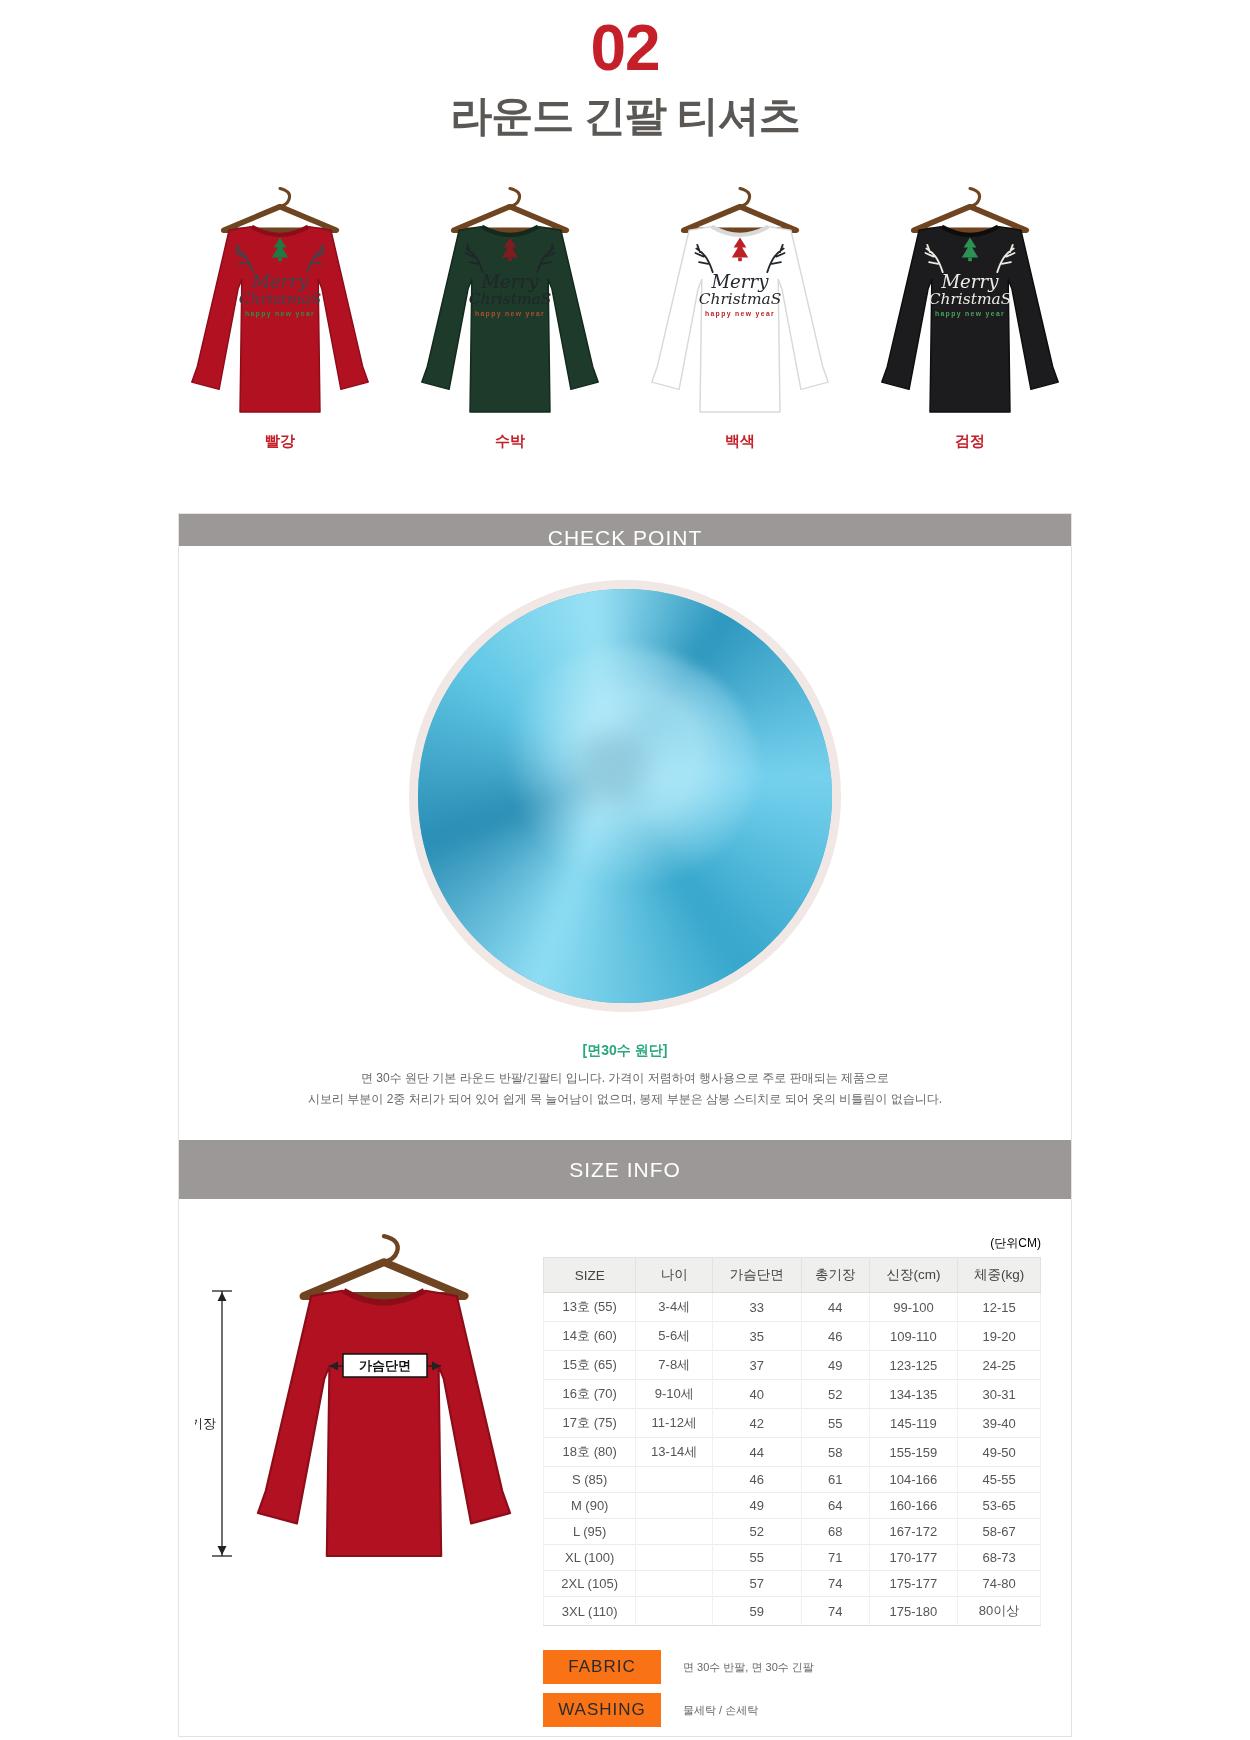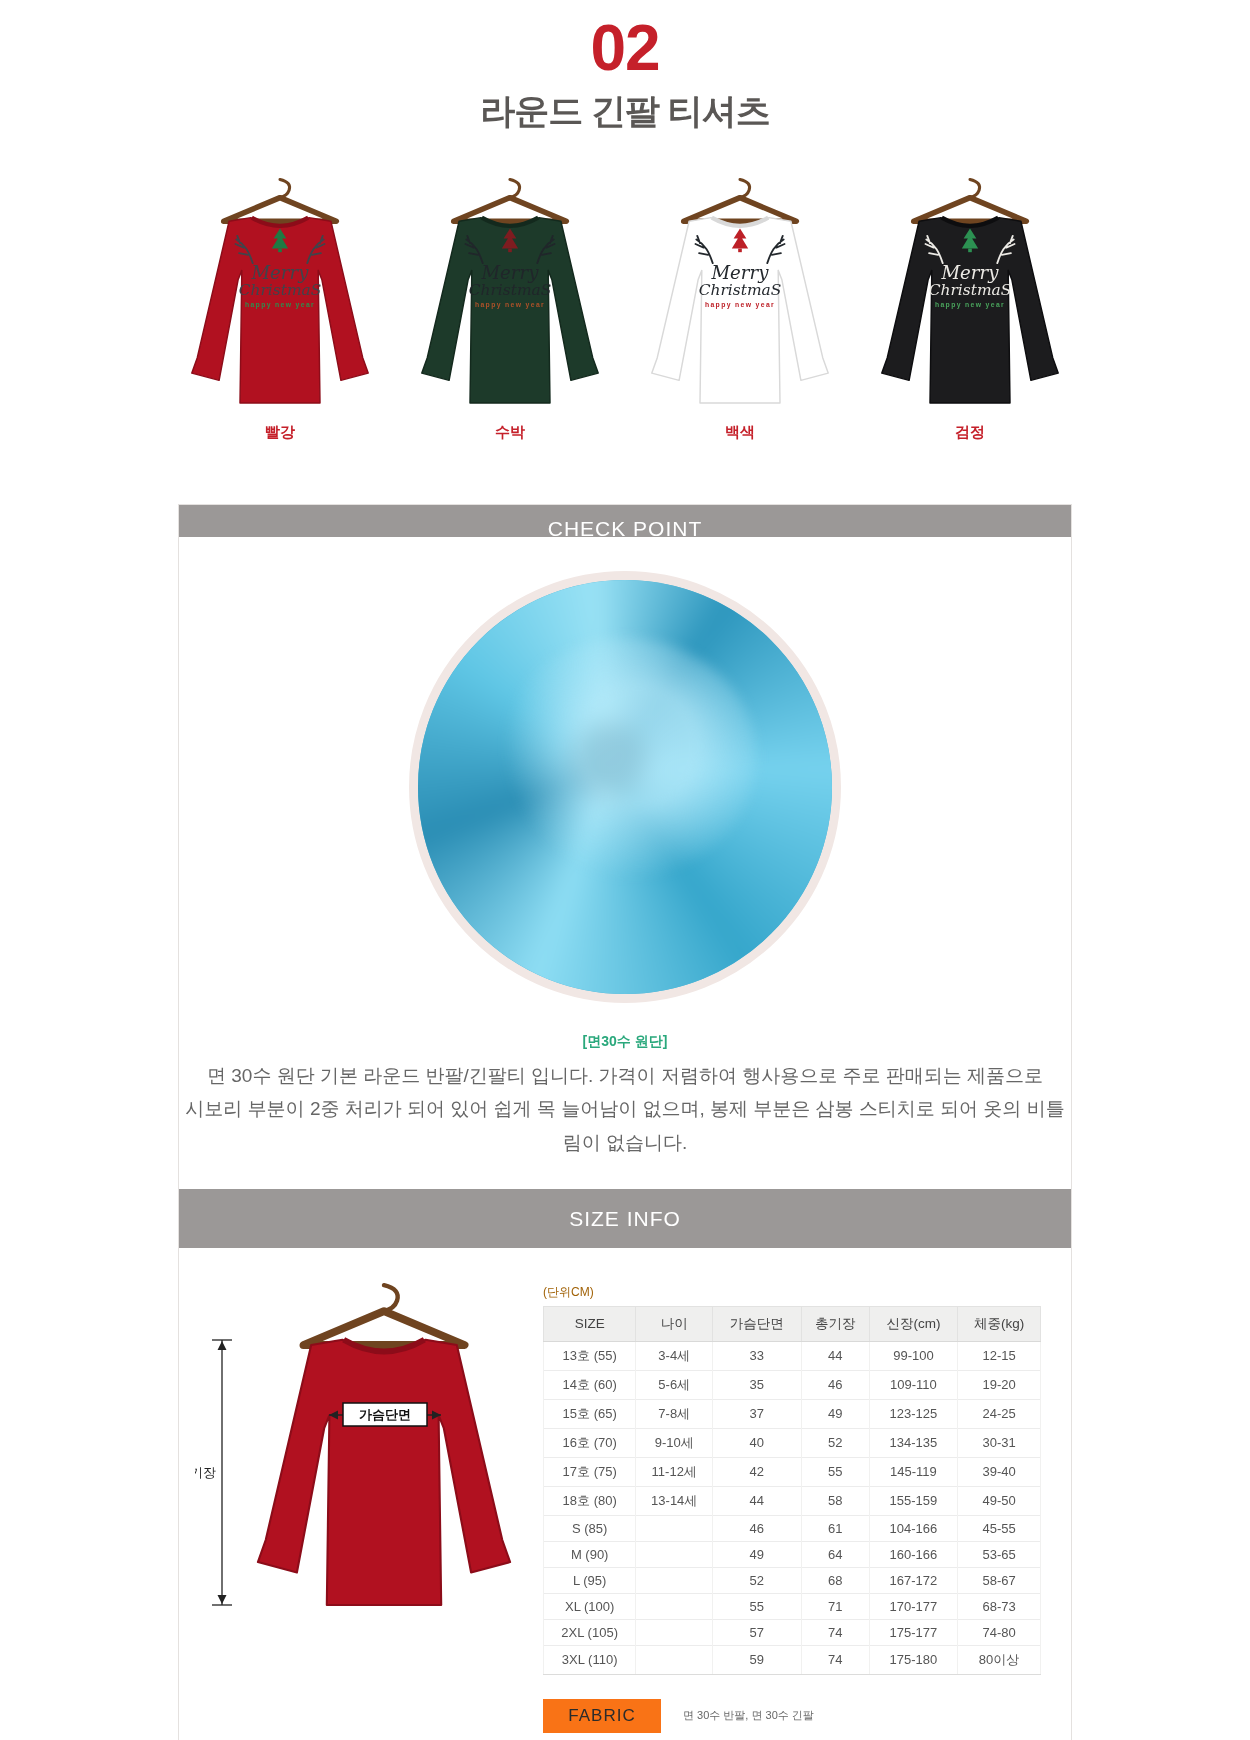--- a/index.html
+++ b/index.html
@@ -9,21 +9,21 @@
     font-family:"Liberation Sans", sans-serif; color:#555;
   }
   .page { width:894px; margin:0 auto; padding-top:16px; }
 
   
   .sec-num {
     text-align:center; font-size:64px; font-weight:bold; line-height:1.0;
     color:var(--accent,#c5202a); letter-spacing:-1px;
   }
   .sec-title {
-    text-align:center; font-size:35px; font-weight:bold; color:#5a5755;
+    text-align:center; font-size:42px; font-weight:bold; color:#5a5755;
     margin-top:8px; letter-spacing:-1px;
   }
 
   
   .products {
     display:flex; justify-content:space-between; margin-top:40px; padding:0 2px;
   }
   .product { width:200px; text-align:center; }
   .product svg { width:200px; height:238px; display:block; }
   .plabel {
@@ -54,28 +54,28 @@
     filter:blur(9px);
   }
   .swirl2 {
     position:absolute; left:18%; top:14%; width:64%; height:58%; border-radius:50%;
     background:radial-gradient(circle at 55% 45%, rgba(185,235,250,.75) 0 30%, rgba(185,235,250,0) 68%);
     filter:blur(6px);
   }
   .fabric-title {
     margin-top:30px; font-size:14px; font-weight:bold; color:var(--green,#2aa87c);
   }
-  .fabric-desc { margin-top:8px; font-size:19px; line-height:1.75; color:#666; }
+  .fabric-desc { margin-top:8px; font-size:12px; line-height:1.75; color:#666; }
   .fabric-desc + .fabric-desc { margin-top:0; }
 
   
   .size-section { display:flex; padding:26px 30px 0 16px; }
   .size-diagram { width:348px; flex:none; }
   .size-col { flex:1; padding-top:10px; }
-  .unit-note { font-size:12px; color:#a16207; margin-bottom:5px; }
+  .unit-note { text-align:right; font-size:12px; color:#000000; margin-bottom:5px; }
 
   table.size { width:100%; border-collapse:collapse; font-size:13px; color:#555; }
   table.size th {
     background:#efefee; color:#444; font-weight:normal; font-size:13.5px;
     padding:8px 2px; border:1px solid #e2e2e1; border-bottom:1px solid #d9d9d8;
   }
   table.size td {
     text-align:center; padding:5px 2px; border-top:1px solid #ececec;
     border-left:1px solid #f1f1f0; border-right:1px solid #f1f1f0;
   }

